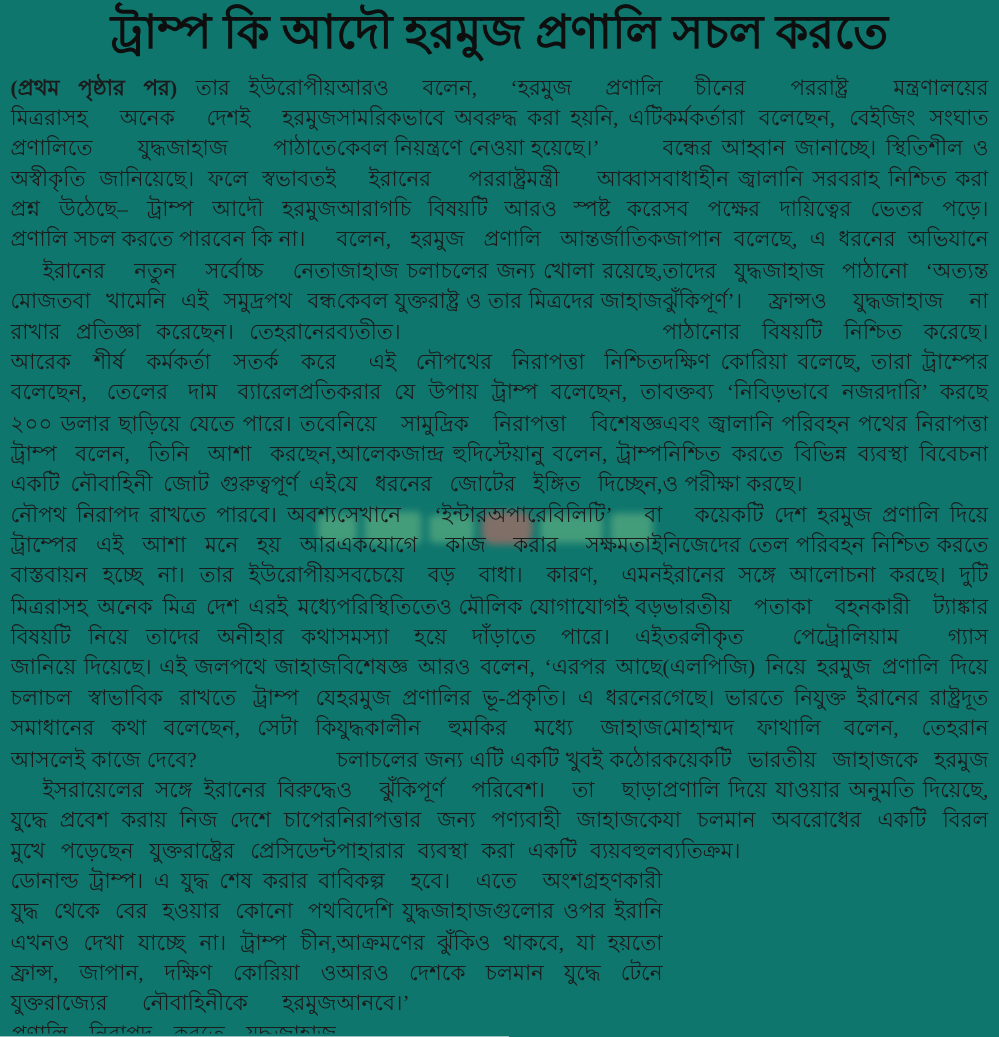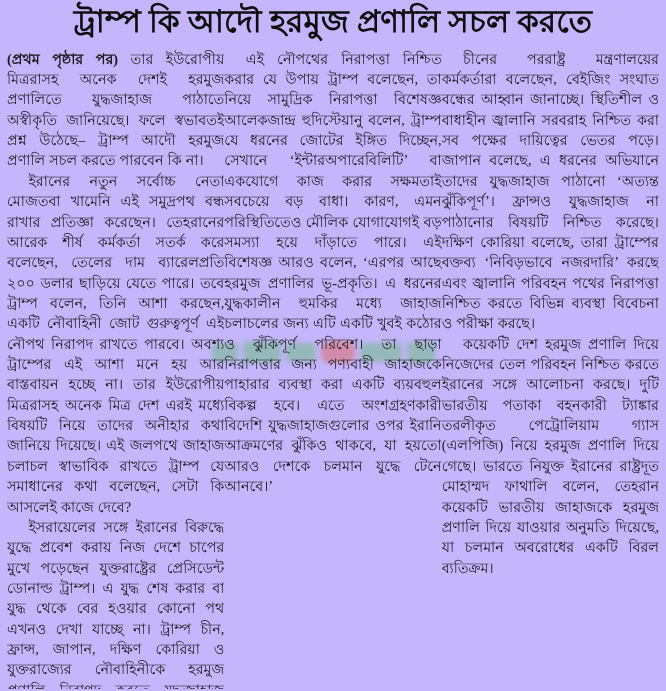--- a/index.html
+++ b/index.html
@@ -78,40 +78,42 @@
   .wm-g1 { width: 26px; background: var(--wm-green); }
   .wm-g2 { width: 38px; background: var(--wm-green); height: 22px; }
   .wm-g3 { width: 30px; background: var(--wm-green); }
   .wm-r1 { width: 34px; background: var(--wm-red); height: 22px; border-radius: 8px; }
   .wm-g4 { width: 42px; background: var(--wm-green); }
   .wm-g5 { width: 28px; background: var(--wm-green); height: 21px; }
 </style>
 </head>
 <body>
 
-<div class="page" style="background: #c4b5fd; color: rgb(27, 27, 27);">
+<div class="page" style="background: #0f766e; color: rgb(27, 27, 27);">
 
   <div class="watermark" aria-hidden="true">
     <span class="wm-blob wm-g1"></span>
     <span class="wm-blob wm-g2"></span>
     <span class="wm-blob wm-g3"></span>
     <span class="wm-blob wm-r1"></span>
     <span class="wm-blob wm-g4"></span>
     <span class="wm-blob wm-g5"></span>
   </div>
 
   <h1 class="headline">ট্রাম্প কি আদৌ হরমুজ প্রণালি সচল করতে</h1>
 
   <div class="article-body">
       <div class="column">
         <p><b class="lead">(প্রথম পৃষ্ঠার পর) </b>তার ইউরোপীয় মিত্ররাসহ অনেক দেশই হরমুজ প্রণালিতে যুদ্ধজাহাজ পাঠাতে অস্বীকৃতি জানিয়েছে। ফলে স্বভাবতই প্রশ্ন উঠেছে– ট্রাম্প আদৌ হরমুজ প্রণালি সচল করতে পারবেন কি না।</p>
         <p class="indent">ইরানের নতুন সর্বোচ্চ নেতা মোজতবা খামেনি এই সমুদ্রপথ বন্ধ রাখার প্রতিজ্ঞা করেছেন। তেহরানের আরেক শীর্ষ কর্মকর্তা সতর্ক করে বলেছেন, তেলের দাম ব্যারেলপ্রতি ২০০ ডলার ছাড়িয়ে যেতে পারে। তবে ট্রাম্প বলেন, তিনি আশা করছেন, একটি নৌবাহিনী জোট গুরুত্বপূর্ণ এই নৌপথ নিরাপদ রাখতে পারবে। অবশ্য ট্রাম্পের এই আশা মনে হয় আর বাস্তবায়ন হচ্ছে না। তার ইউরোপীয় মিত্ররাসহ অনেক মিত্র দেশ এরই মধ্যে বিষয়টি নিয়ে তাদের অনীহার কথা জানিয়ে দিয়েছে। এই জলপথে জাহাজ চলাচল স্বাভাবিক রাখতে ট্রাম্প যে সমাধানের কথা বলেছেন, সেটা কি আসলেই কাজে দেবে?</p>
         <p class="indent">ইসরায়েলের সঙ্গে ইরানের বিরুদ্ধে যুদ্ধে প্রবেশ করায় নিজ দেশে চাপের মুখে পড়েছেন যুক্তরাষ্ট্রের প্রেসিডেন্ট ডোনাল্ড ট্রাম্প। এ যুদ্ধ শেষ করার বা যুদ্ধ থেকে বের হওয়ার কোনো পথ এখনও দেখা যাচ্ছে না। ট্রাম্প চীন, ফ্রান্স, জাপান, দক্ষিণ কোরিয়া ও যুক্তরাজ্যের নৌবাহিনীকে হরমুজ প্রণালি নিরাপদ করতে যুদ্ধজাহাজ পাঠানোর আহ্বান জানিয়েছেন। তবে ট্রাম্পের জন্য হতাশার খবর হচ্ছে, তার কোনো মিত্র দেশই তার এই আহ্বানে সাড়া দেয়নি।</p>
       </div>
       <div class="column">
+        <p>আরও বলেন, ‘হরমুজ প্রণালি সামরিকভাবে অবরুদ্ধ করা হয়নি, এটি কেবল নিয়ন্ত্রণে নেওয়া হয়েছে।’</p>
+        <p class="indent">ইরানের পররাষ্ট্রমন্ত্রী আব্বাস আরাগচি বিষয়টি আরও স্পষ্ট করে বলেন, হরমুজ প্রণালি আন্তর্জাতিক জাহাজ চলাচলের জন্য খোলা রয়েছে, কেবল যুক্তরাষ্ট্র ও তার মিত্রদের জাহাজ ব্যতীত।</p>
         <p class="indent">এই নৌপথের নিরাপত্তা নিশ্চিত করার যে উপায় ট্রাম্প বলেছেন, তা নিয়ে সামুদ্রিক নিরাপত্তা বিশেষজ্ঞ আলেকজান্দ্র হুদিস্টেয়ানু বলেন, ট্রাম্প যে ধরনের জোটের ইঙ্গিত দিচ্ছেন, সেখানে ‘ইন্টারঅপারেবিলিটি’ বা একযোগে কাজ করার সক্ষমতাই সবচেয়ে বড় বাধা। কারণ, এমন পরিস্থিতিতেও মৌলিক যোগাযোগই বড় সমস্যা হয়ে দাঁড়াতে পারে। এই বিশেষজ্ঞ আরও বলেন, ‘এরপর আছে হরমুজ প্রণালির ভূ-প্রকৃতি। এ ধরনের যুদ্ধকালীন হুমকির মধ্যে জাহাজ চলাচলের জন্য এটি একটি খুবই কঠোর ও ঝুঁকিপূর্ণ পরিবেশ। তা ছাড়া নিরাপত্তার জন্য পণ্যবাহী জাহাজকে পাহারার ব্যবস্থা করা একটি ব্যয়বহুল বিকল্প হবে। এতে অংশগ্রহণকারী বিদেশি যুদ্ধজাহাজগুলোর ওপর ইরানি আক্রমণের ঝুঁকিও থাকবে, যা হয়তো আরও দেশকে চলমান যুদ্ধে টেনে আনবে।’</p>
       </div>
       <div class="column">
         <p class="indent">চীনের পররাষ্ট্র মন্ত্রণালয়ের কর্মকর্তারা বলেছেন, বেইজিং সংঘাত বন্ধের আহ্বান জানাচ্ছে। স্থিতিশীল ও বাধাহীন জ্বালানি সরবরাহ নিশ্চিত করা সব পক্ষের দায়িত্বের ভেতর পড়ে। জাপান বলেছে, এ ধরনের অভিযানে তাদের যুদ্ধজাহাজ পাঠানো ‘অত্যন্ত ঝুঁকিপূর্ণ’। ফ্রান্সও যুদ্ধজাহাজ না পাঠানোর বিষয়টি নিশ্চিত করেছে। দক্ষিণ কোরিয়া বলেছে, তারা ট্রাম্পের বক্তব্য ‘নিবিড়ভাবে নজরদারি’ করছে এবং জ্বালানি পরিবহন পথের নিরাপত্তা নিশ্চিত করতে বিভিন্ন ব্যবস্থা বিবেচনা ও পরীক্ষা করছে।</p>
         <p class="indent">কয়েকটি দেশ হরমুজ প্রণালি দিয়ে নিজেদের তেল পরিবহন নিশ্চিত করতে ইরানের সঙ্গে আলোচনা করছে। দুটি ভারতীয় পতাকা বহনকারী ট্যাঙ্কার তরলীকৃত পেট্রোলিয়াম গ্যাস (এলপিজি) নিয়ে হরমুজ প্রণালি দিয়ে গেছে। ভারতে নিযুক্ত ইরানের রাষ্ট্রদূত মোহাম্মদ ফাথালি বলেন, তেহরান কয়েকটি ভারতীয় জাহাজকে হরমুজ প্রণালি দিয়ে যাওয়ার অনুমতি দিয়েছে, যা চলমান অবরোধের একটি বিরল ব্যতিক্রম।</p>
       </div>
     </div>
 
 </div>
 

